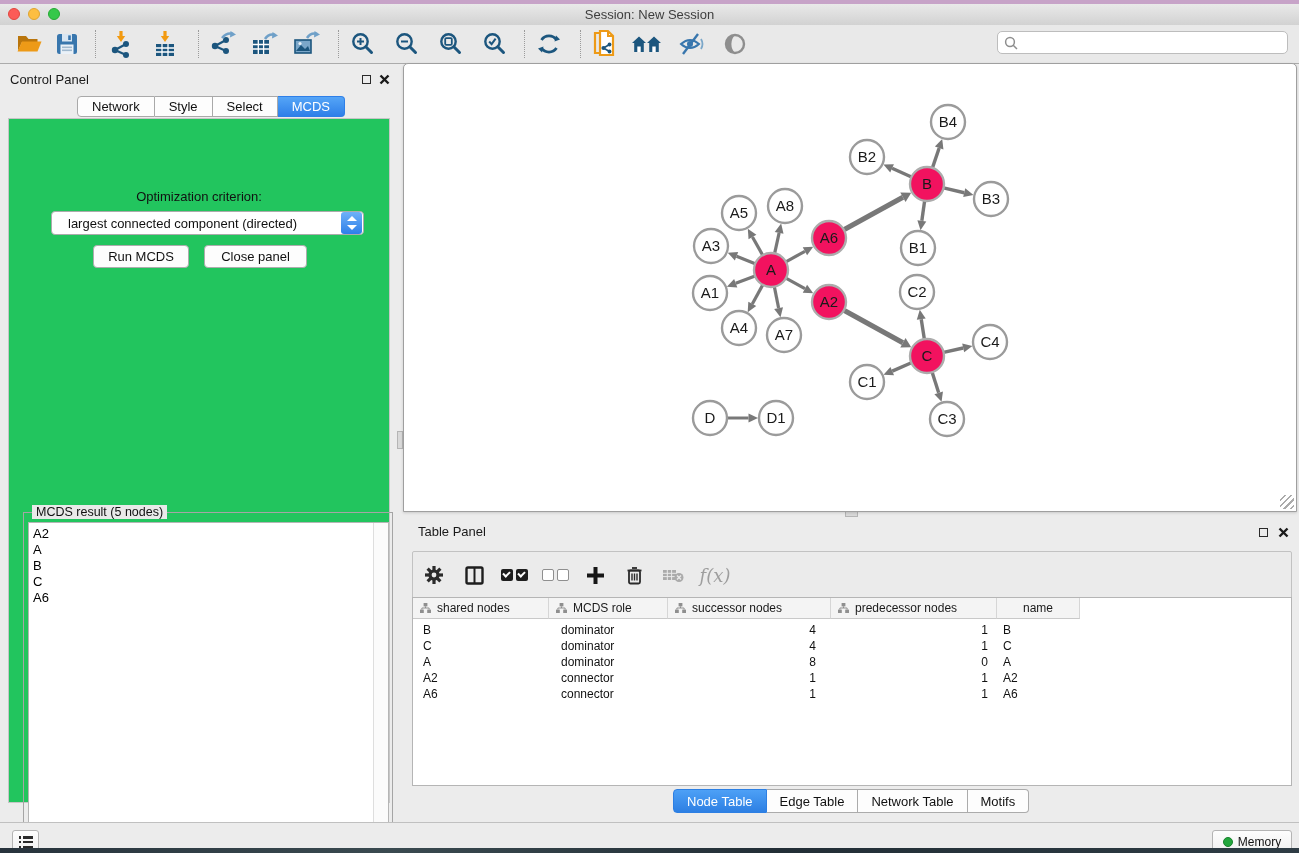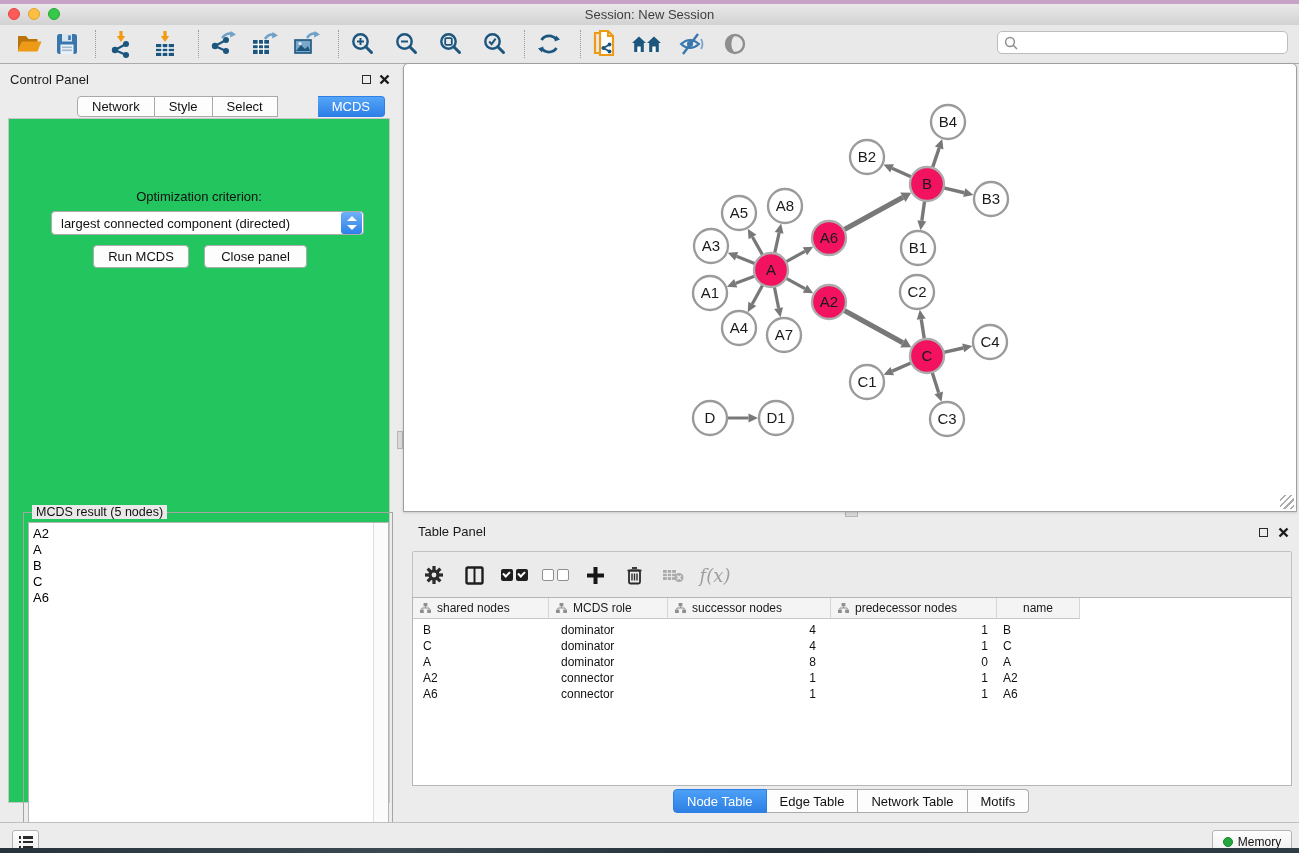--- a/index.html
+++ b/index.html
@@ -25,25 +25,25 @@
 
   
   .cp { left:0; top:64px; width:398px; height:750px; background:#ECECEC; }
   .panel-title { font-size:13px; color:#1A1A1A; }
   .winbtn { width:20px; height:16px; display:flex; align-items:center; justify-content:center; }
   .sq-icon { width:9px; height:9px; border:1.5px solid #2A2A2A; display:inline-block; }
   .cp-tabs { top:32px; left:77px; display:flex; }
   .cp-tab { height:21px; padding:0 14px; background:#FDFDFD; border:1px solid #A9A9A9; border-left:none; font-size:13px; color:#111; display:flex; align-items:center; }
   .cp-tab:first-child { border-left:1px solid #A9A9A9; border-radius:4px 0 0 4px; }
   .cp-tab:last-child { border-radius:0 4px 4px 0; }
-  .cp-tab.active { background:linear-gradient(#55A5F7,#2E7FE8); color:#fff; border-color:#2E7FE8;margin-left:40px; }
+  .cp-tab.active { background:linear-gradient(#55A5F7,#2E7FE8); color:#fff; border-color:#2E7FE8; }
   .cp-inner { left:8px; top:54px; width:382px; height:685px; background:#22c55e; border:1px solid #C6C6C6; }
   .opt-label { top:70px; width:100%; text-align:center; font-size:13px; color:#111; }
   .dropdown { left:42px; top:92px; width:313px; height:24px; background:#fff; border:1px solid #ABABAB; border-radius:4px; display:flex; align-items:center; }
-  .dropdown .dd-text { flex:1; font-size:13px; color:#111; padding-left:9px; white-space:nowrap; overflow:hidden; }
+  .dropdown .dd-text { flex:1; font-size:13px; color:#111; padding-left:16px; white-space:nowrap; overflow:hidden; }
   .dd-stepper { width:21px; height:22px; background:linear-gradient(#6FB1F8,#2D7FE8); border-radius:3px; margin-right:1px; position:relative; }
   .dd-stepper .up, .dd-stepper .dn { position:absolute; left:5.5px; width:0; height:0; border-left:5px solid transparent; border-right:5px solid transparent; }
   .dd-stepper .up { top:4px; border-bottom:5px solid #fff; }
   .dd-stepper .dn { bottom:4px; border-top:5px solid #fff; }
   .pbtn { top:126px; height:23px; background:#FDFDFD; border:1px solid #ADADAD; border-radius:4px; font-size:13px; color:#111; display:flex; align-items:center; justify-content:center; }
   .groupbox { left:14px; top:393px; width:370px; height:341px; border:1px solid #A5A5A5; }
   .group-legend { left:8px; top:-8px; background:#E9E9E9; padding:0 4px; font-size:12.5px; color:#111; }
   .listbox { left:4px; top:9px; width:361px; height:327px; background:#fff; border:1px solid #B5B5B5; }
   .list-scroll { right:0; top:0; width:15px; height:100%; background:#FBFBFB; border-left:1px solid #DEDEDE; }
   .mcds-item { font-size:13px; line-height:16px; padding-left:4px; color:#000; }

